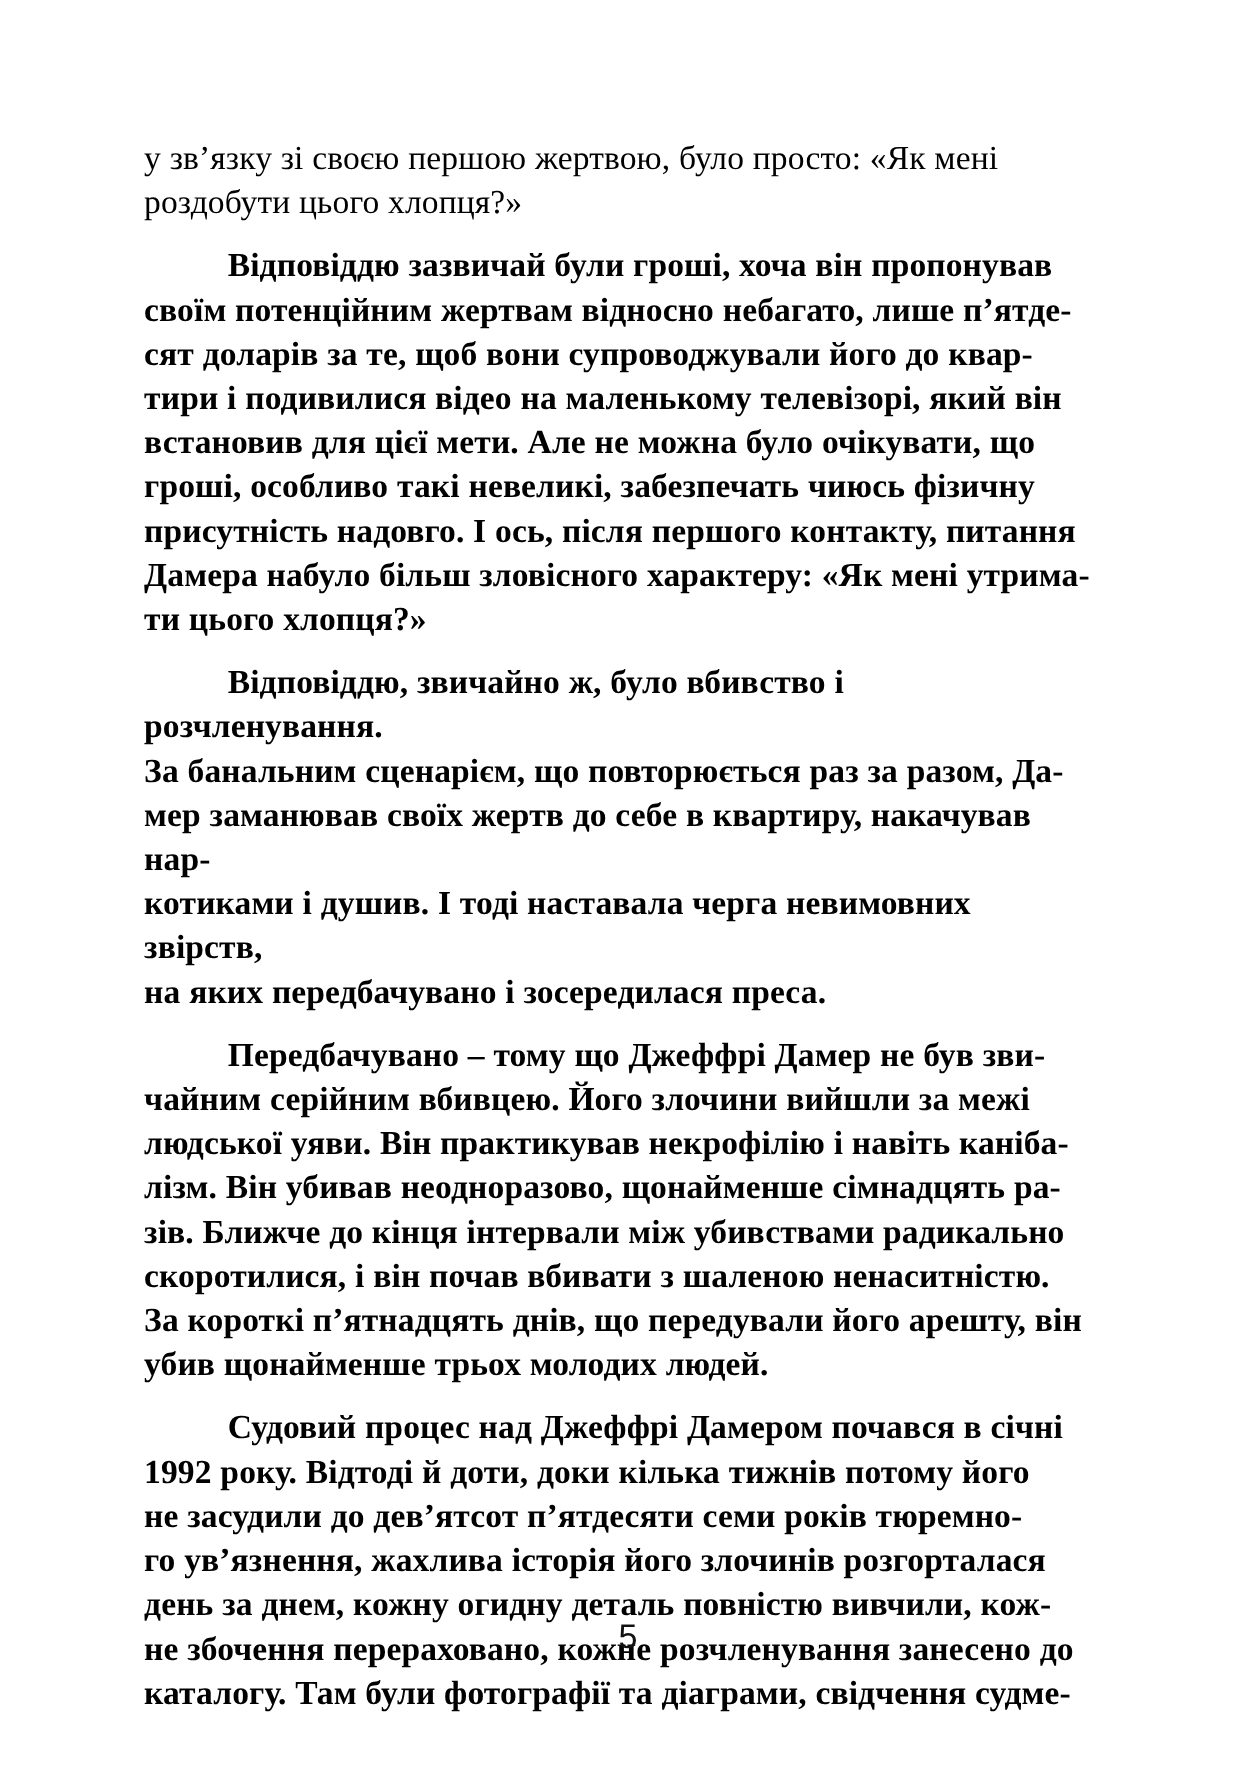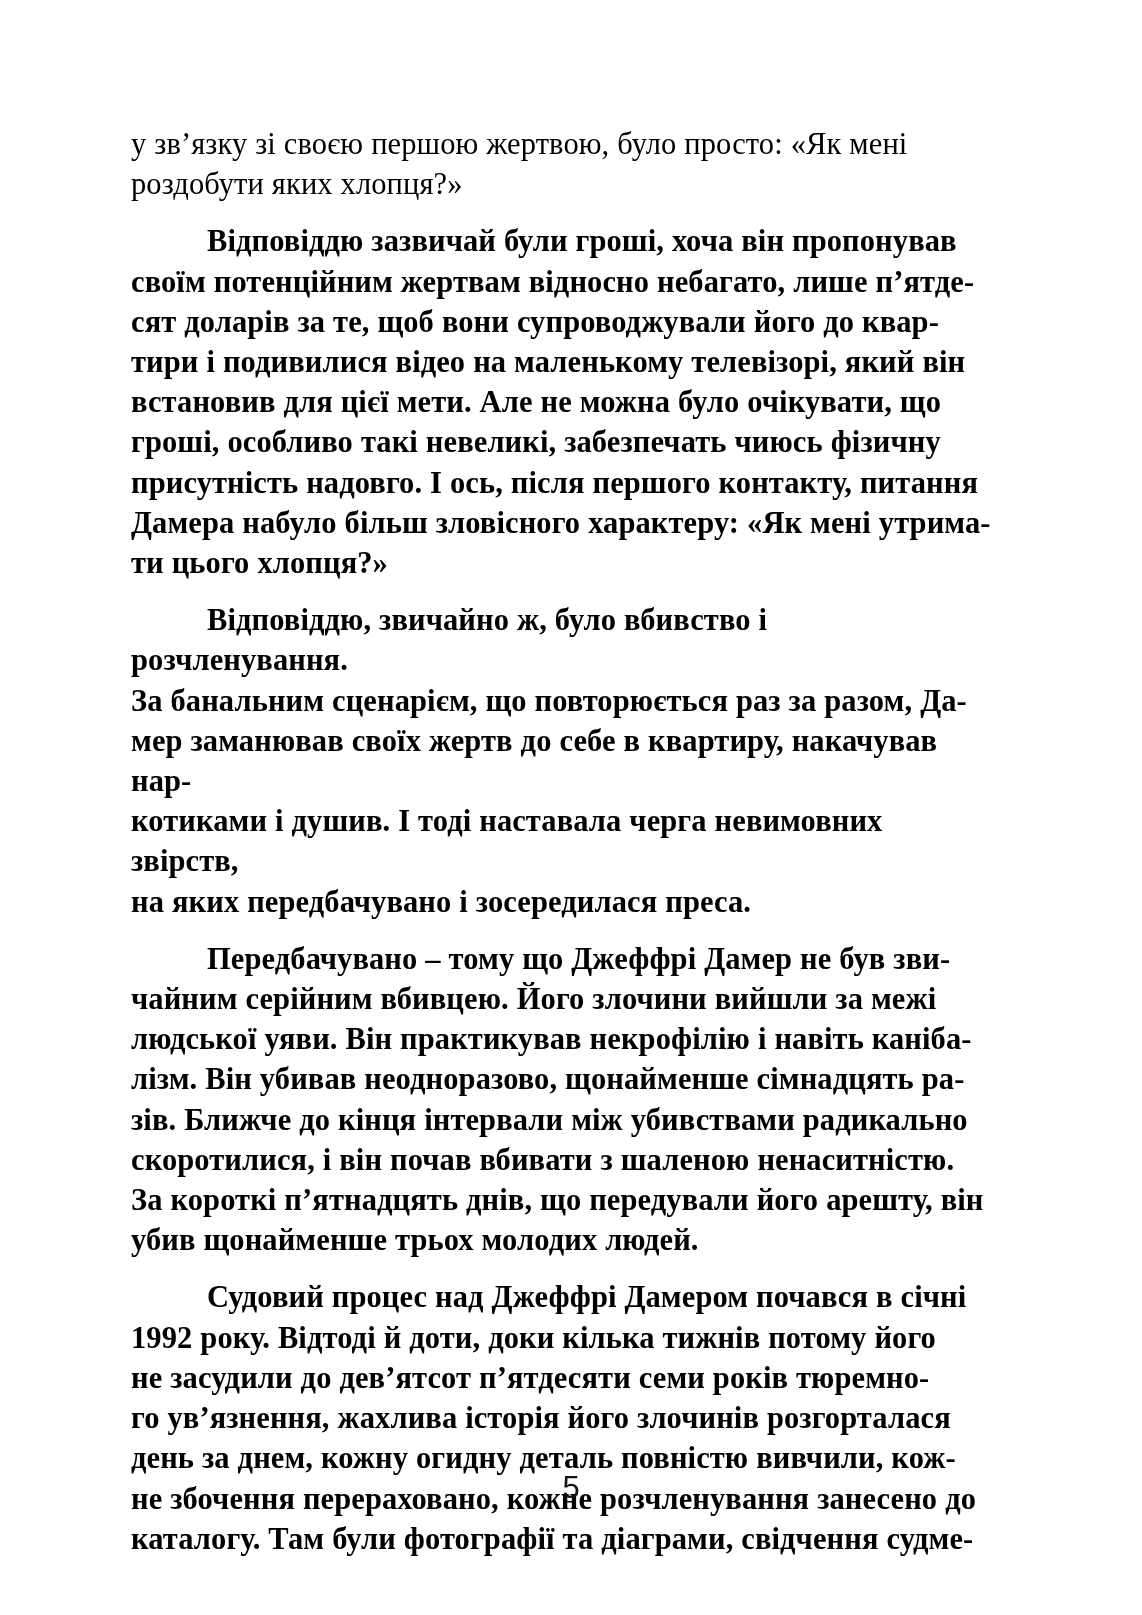--- a/index.html
+++ b/index.html
@@ -70,21 +70,21 @@
     color: #111111;
   }
 </style>
 </head>
 <body>
 
 <div class="page">
 
   <div class="text-column" id="text-column">
 
-  <p class="para"><span class="indent-line">у зв’язку зі своєю першою жертвою, було просто: «Як мені</span><span class="indent-line">роздобути яких хлопця?»</span></p>
+  <p class="para"><span class="indent-line">у зв’язку зі своєю першою жертвою, було просто: «Як мені</span><span class="indent-line">роздобути цього хлопця?»</span></p>
       <p class="para"><span class="indent-line"><span class="first-indent"></span><span>Відповіддю зазвичай були гроші, хоча він пропонував</span></span><span class="indent-line">своїм потенційним жертвам відносно небагато, лише п’ятде-</span><span class="indent-line">сят доларів за те, щоб вони супроводжували його до квар-</span><span class="indent-line">тири і подивилися відео на маленькому телевізорі, який він</span><span class="indent-line">встановив для цієї мети. Але не можна було очікувати, що</span><span class="indent-line">гроші, особливо такі невеликі, забезпечать чиюсь фізичну</span><span class="indent-line">присутність надовго. І ось, після першого контакту, питання</span><span class="indent-line">Дамера набуло більш зловісного характеру: «Як мені утрима-</span><span class="indent-line">ти цього хлопця?»</span></p>
       <p class="para"><span class="indent-line"><span class="first-indent"></span><span>Відповіддю, звичайно ж, було вбивство і розчленування.</span></span><span class="indent-line">За банальним сценарієм, що повторюється раз за разом, Да-</span><span class="indent-line">мер заманював своїх жертв до себе в квартиру, накачував нар-</span><span class="indent-line">котиками і душив. І тоді наставала черга невимовних звірств,</span><span class="indent-line">на яких передбачувано і зосередилася преса.</span></p>
       <p class="para"><span class="indent-line"><span class="first-indent"></span><span>Передбачувано – тому що Джеффрі Дамер не був зви-</span></span><span class="indent-line">чайним серійним вбивцею. Його злочини вийшли за межі</span><span class="indent-line">людської уяви. Він практикував некрофілію і навіть каніба-</span><span class="indent-line">лізм. Він убивав неодноразово, щонайменше сімнадцять ра-</span><span class="indent-line">зів. Ближче до кінця інтервали між убивствами радикально</span><span class="indent-line">скоротилися, і він почав вбивати з шаленою ненаситністю.</span><span class="indent-line">За короткі п’ятнадцять днів, що передували його арешту, він</span><span class="indent-line">убив щонайменше трьох молодих людей.</span></p>
       <p class="para"><span class="indent-line"><span class="first-indent"></span><span>Судовий процес над Джеффрі Дамером почався в січні</span></span><span class="indent-line">1992 року. Відтоді й доти, доки кілька тижнів потому його</span><span class="indent-line">не засудили до дев’ятсот п’ятдесяти семи років тюремно-</span><span class="indent-line">го ув’язнення, жахлива історія його злочинів розгорталася</span><span class="indent-line">день за днем, кожну огидну деталь повністю вивчили, кож-</span><span class="indent-line">не збочення перераховано, кожне розчленування занесено до</span><span class="indent-line">каталогу. Там були фотографії та діаграми, свідчення судме-</span></p>
     </div>
 
   <div class="page-number">5</div>
 
 </div>
 

